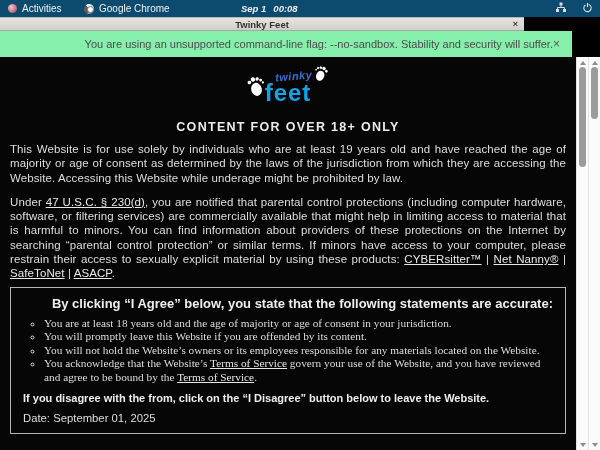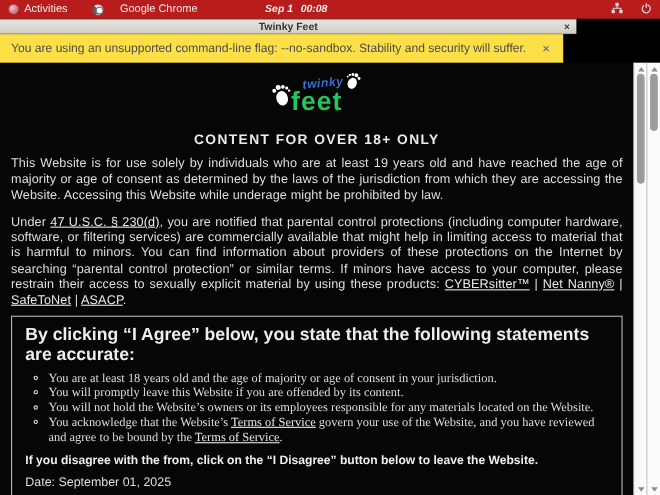--- a/index.html
+++ b/index.html
@@ -1,76 +1,76 @@
 <!DOCTYPE html>
 <html><head>
 <meta charset="utf-8">
 <style>
   * { box-sizing: border-box; margin: 0; padding: 0; }
   html,body { width: 600px; height: 450px; overflow: hidden; background:#000;
     font-family: "Liberation Sans", sans-serif; }
 
   
   .topbar { position:absolute; top:0; left:0; width:600px; height:17px;
-    background:#b91c1c; color:#f1f1f1; font-size:10px; z-index:30; }
+    background:#0c4a6e; color:#f1f1f1; font-size:10px; z-index:30; }
   .topbar .group { position:absolute; top:0; bottom:0; display:flex; align-items:center; }
   .tb-activities { left:8px; gap:5px; }
-  .tb-chrome { left:84px; gap:15px; }
+  .tb-chrome { left:84px; gap:5px; }
   .tb-clock { left:241px; gap:7px; font-weight:bold; font-size:9.5px;font-style:italic; }
   .tb-right { right:7px; gap:15px; }
   .record-dot { width:9px; height:9px; border-radius:50%;
     background: radial-gradient(circle at 35% 35%, #f2c5ce, #c97a88 55%, #8e4a57); }
   .chrome-ball { width:10px; height:10px; border-radius:50%; position:relative;
     background: conic-gradient(from -40deg, #ededed 0 120deg, #9c9c9c 120deg 240deg, #5c5c5c 240deg 360deg); }
   .chrome-ball::after { content:""; position:absolute; left:2.5px; top:2.5px; width:5px; height:5px;
     border-radius:50%; background:#fff; border:1px solid #777; }
   .tb-label { white-space:nowrap; }
 
   
   .titlebar { position:absolute; top:17px; left:0; width:524px; height:14px;
     background: linear-gradient(#e7e4e0, #d2cfca); border-top:1px solid #bcb9b4;
     border-bottom:1px solid #a9a6a1; z-index:29; }
   .titlebar .wtitle { position:absolute; left:0; right:0; top:0; bottom:0;
     text-align:center; font-size:9.5px; font-weight:bold; color:#333; line-height:13px; }
   .titlebar .wclose { position:absolute; right:6px; top:0; bottom:0; font-size:9px;
     font-weight:bold; color:#3a3a3a; line-height:13px; cursor:pointer; }
 
   
-  .infobar { position:absolute; top:31px; left:0; width:512px; height:26px;
-    background:#fde047; color:#4c4c4c; font-size:11px; display:flex; align-items:center;
-    padding:0 12px 0 10px; z-index:28; }
+  .infobar { position:absolute; top:31px; left:0; width:572px; height:26px;
+    background:#86efac; color:#4c4c4c; font-size:11px; display:flex; align-items:center;
+    padding:0 12px 0 10px; z-index:28;text-align:right; }
   .infobar .msg { flex:1; }
   .infobar .iclose { color:#5a5a5a; font-size:12px; cursor:pointer; line-height:1; }
 
   
   .content { position:absolute; top:57px; left:0; width:576px; height:393px;
     background:#060606; color:#e3e3e3; overflow:hidden; }
   .content-inner { padding:0 10px; }
 
   .logo { text-align:center; margin-top:16px; height:38px; }
   .logo-box { position:relative; display:inline-block; }
-  .logo-feet { font-size:24px; font-weight:bold; color:#22c55e; letter-spacing:1px;
+  .logo-feet { font-size:24px; font-weight:bold; color:#0ea5e9; letter-spacing:1px;
     text-transform:lowercase; line-height:1; position:relative; top:8px; }
   .logo-twinky { position:absolute; top:-3px; left:10px; color:#3a6ed3; font-size:11px;
     font-weight:bold; font-style:italic; transform:rotate(-5deg); letter-spacing:0.5px; white-space:nowrap; }
   .foot { position:absolute; }
   .foot svg { display:block; }
   .foot-left { left:-17px; top:3px; transform:rotate(-14deg); }
   .foot-right { right:-16px; top:-8px; transform:rotate(22deg) scaleX(-1); }
 
   .heading { text-align:center; margin-top:9px; font-size:12.5px; letter-spacing:1.3px;
     color:#ececec; font-weight:bold; }
 
   .para { margin-top:8px; font-size:11.5px; line-height:14.3px; text-align:justify;
     color:#dfdfdf; letter-spacing:0.1px; }
   .para.p2 { margin-top:10px; }
   a.plink { color:#e8e8e8; text-decoration:underline; cursor:pointer; }
 
   .agreebox { margin-top:6px; border:1px solid #b6b6b6; padding:8px 12px 9px 12px; }
-  .agreebox .intro { font-size:16px; font-weight:bold; color:#eee; }
+  .agreebox .intro { font-size:13px; font-weight:bold; color:#eee;text-align:right; }
   .agreebox ul { margin:6px 0 0 0; padding-left:21px; list-style-type:circle;font-family:Liberation Serif, serif; }
   .agreebox li { font-size:11.3px; line-height:13.6px; color:#dedede; }
   .agreebox .note { margin-top:7px; font-size:11px; font-weight:bold; color:#eee; }
   .agreebox .date { margin-top:8px; font-size:11.3px; color:#dedede; }
 
   
   .sbar { position:absolute; top:57px; bottom:0; width:12px; background:#fbfbfb;
     border-left:1px solid #e2e2e2; z-index:27; }
   .sbar-inner { right:12px; }
   .sbar-outer { right:0; }

